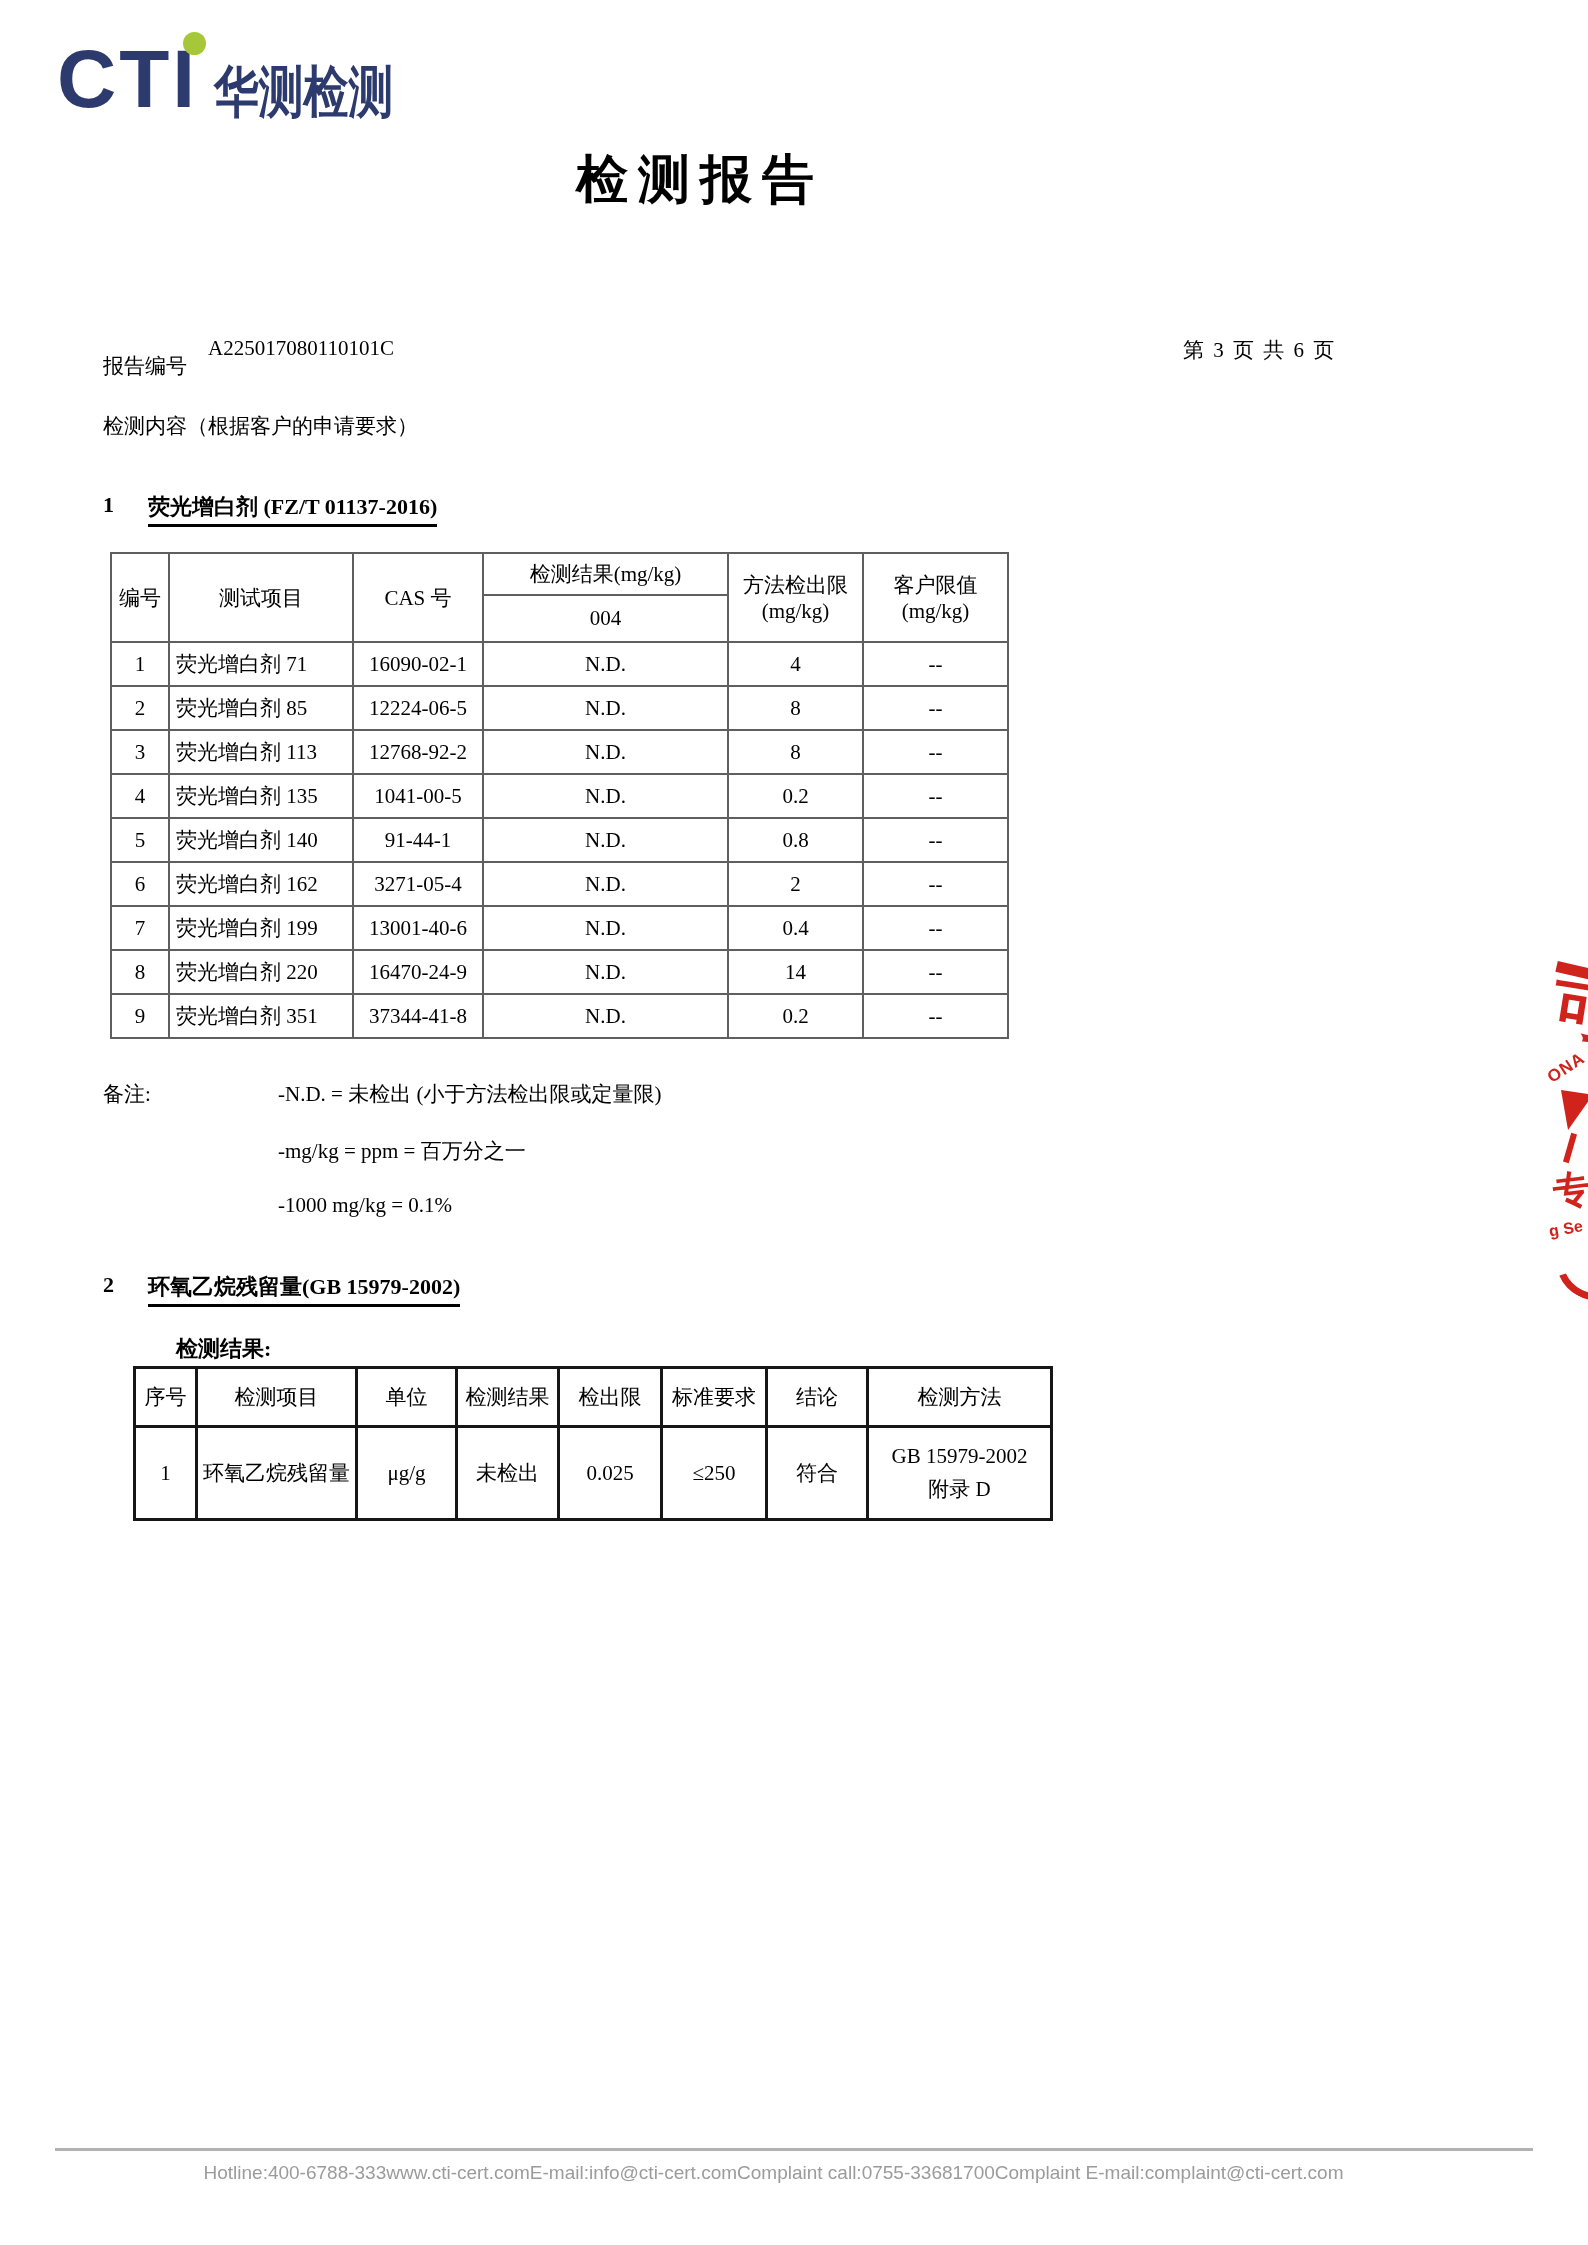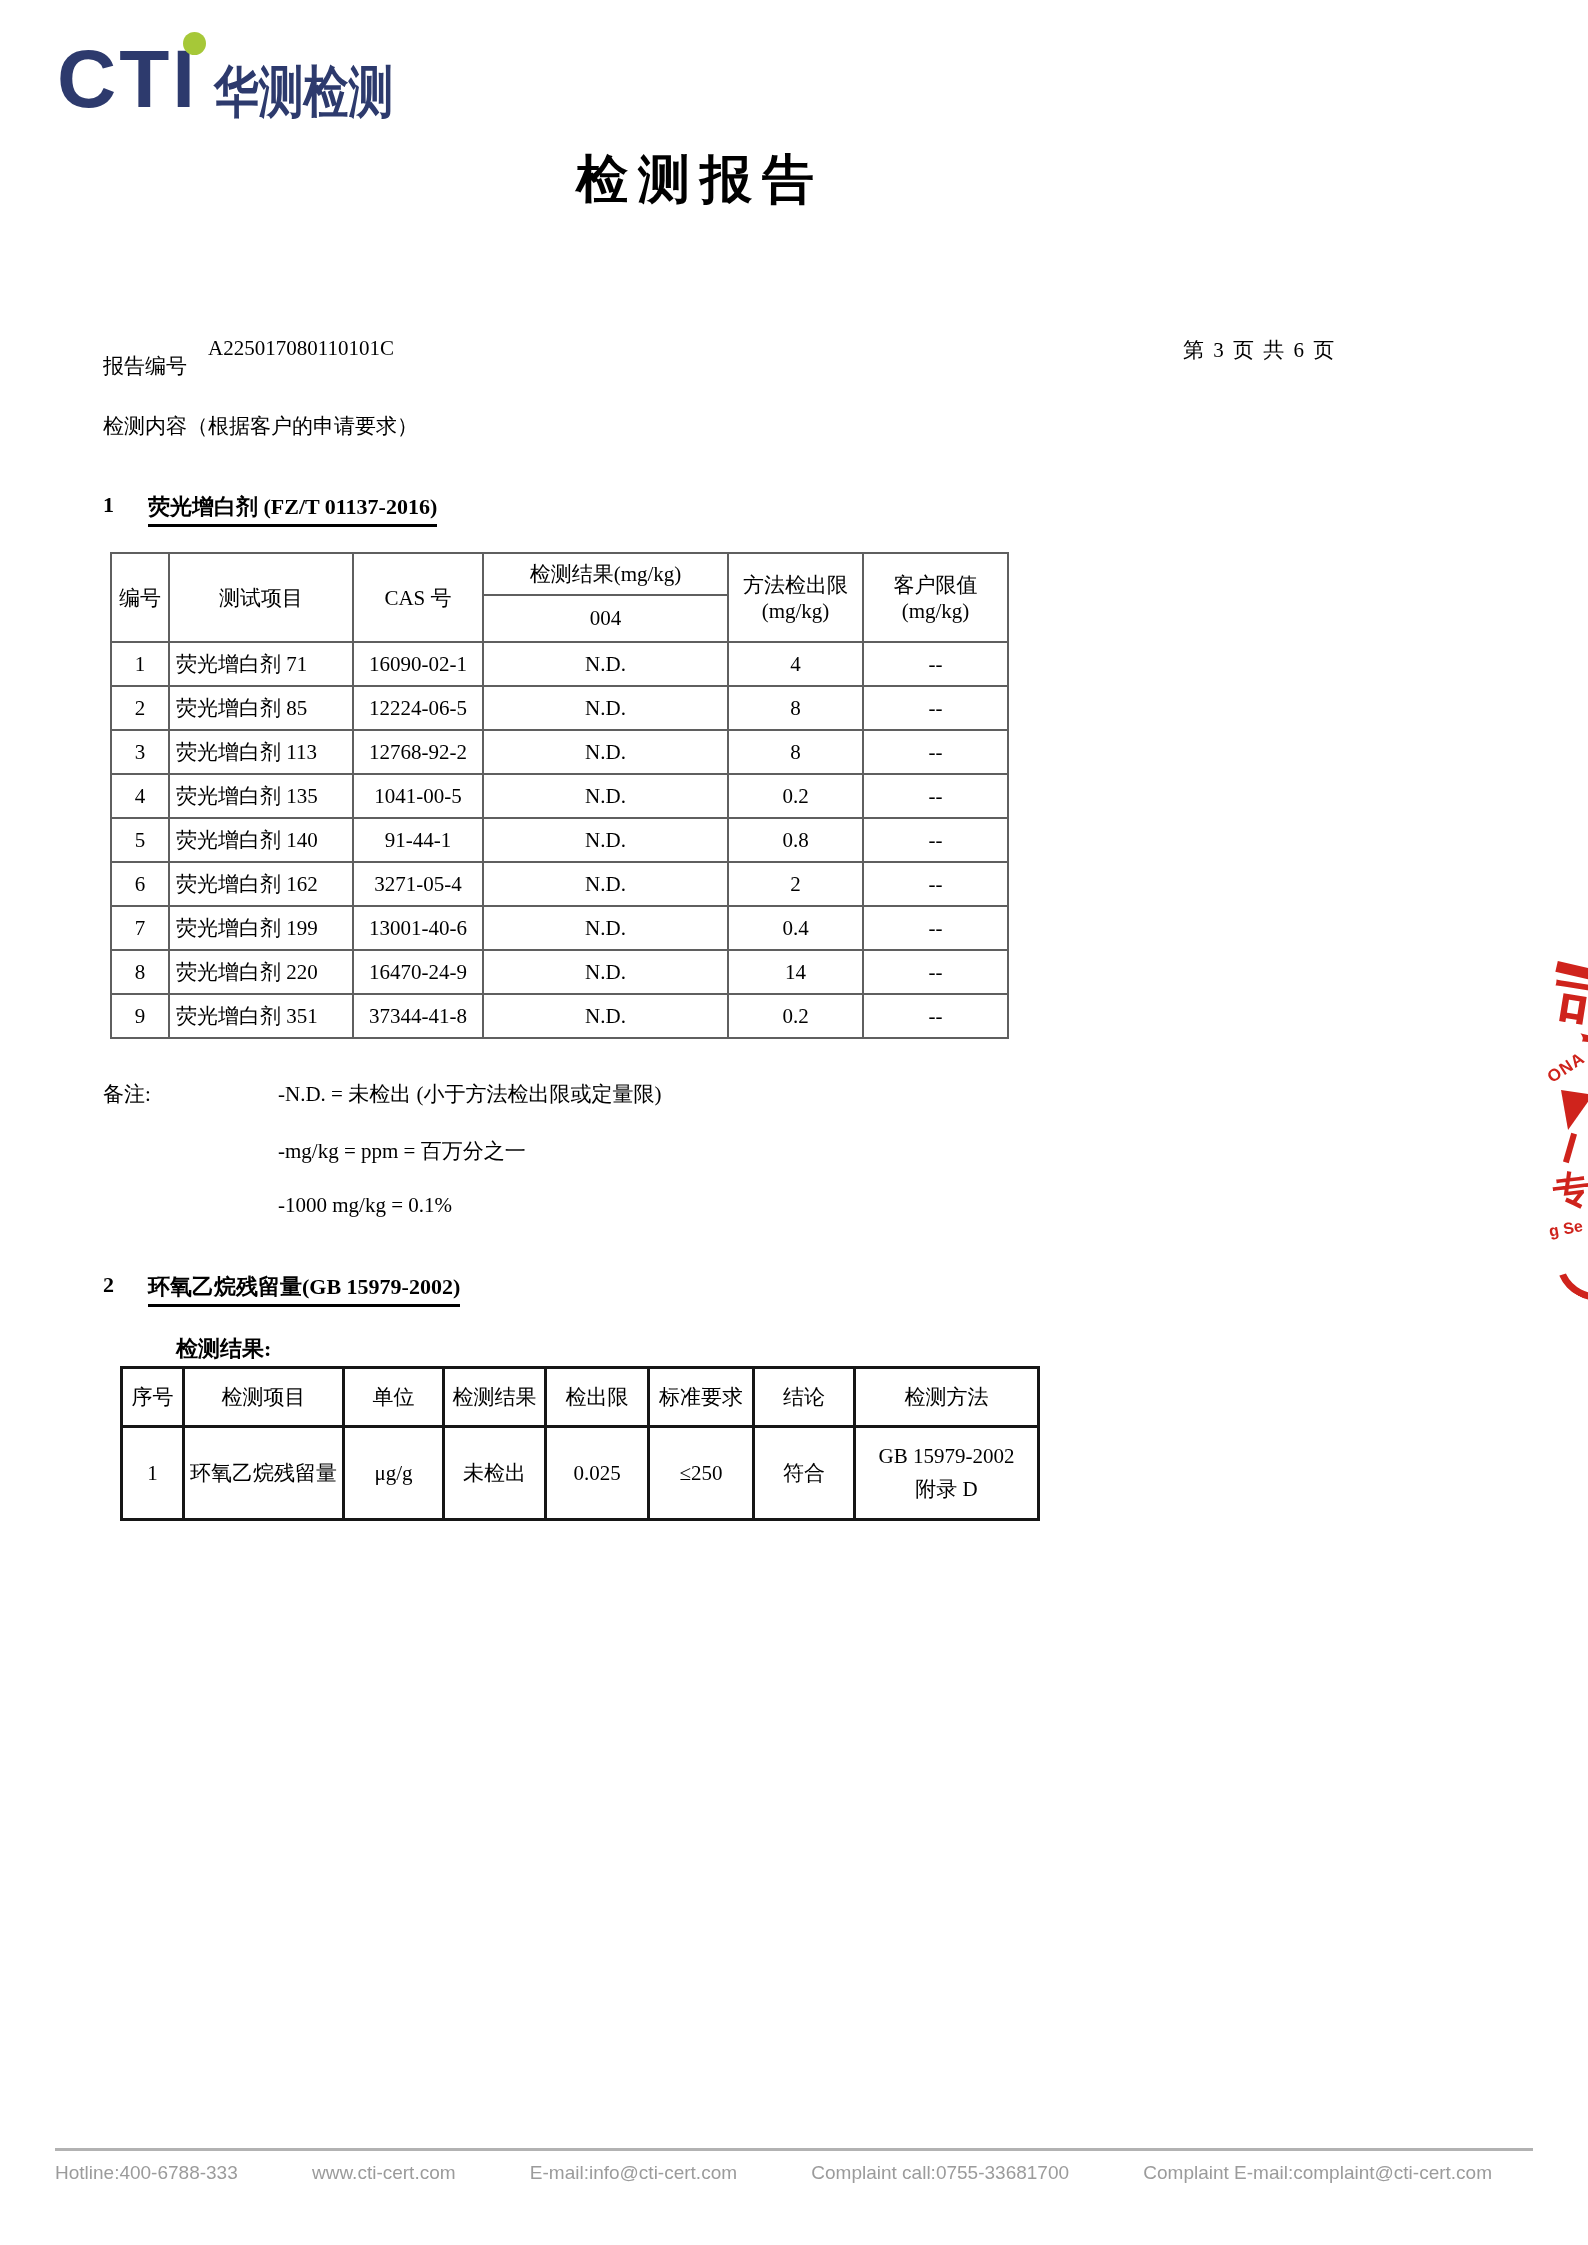--- a/index.html
+++ b/index.html
@@ -65,21 +65,21 @@
   .t1 .hrow2 th{height:45px;}
   .t1 td{height:42px;}
   .t1 td.item-cell{text-align:left;padding-left:6px;}
   
   .remarks{position:absolute;left:0;top:1080px;width:1100px;font-size:21px;}
   .remark-label{position:absolute;left:103px;top:0;}
   .remark-line{position:absolute;left:278px;white-space:nowrap;}
   .rl0{top:0;} .rl1{top:57px;} .rl2{top:113px;}
   
   .t2{
-    position:absolute;left:120px;top:1366px;width:917px;
+    position:absolute;left:133px;top:1366px;width:917px;
     font-size:21px;
   }
   .t2 th,.t2 td{
     border:3px solid #161616;
     font-weight:normal;text-align:center;vertical-align:middle;
     padding:0;
   }
   .t2 th{height:56px;}
   .t2 td{height:90px;}
   .t2 .method div{line-height:1.55;}
@@ -121,21 +121,21 @@
     border:7px solid transparent;border-bottom-color:#cf231c;
     border-radius:50%;transform:rotate(28deg);
   }
   
   .footer-rule{
     position:absolute;left:55px;top:2148px;width:1478px;height:3px;
     background:#b2b2b2;
   }
   .footer-text{
     position:absolute;left:55px;top:2162px;width:1437px;
-    display:flex;justify-content:space-between;
+    display:flex;justify-content:center;
     font-family:"Liberation Sans", sans-serif;
     font-size:19px;color:#9b9b9b;white-space:nowrap;
   }
 </style>
 </head>
 <body>
 
 <div class="page">
 
   <div class="logo">

